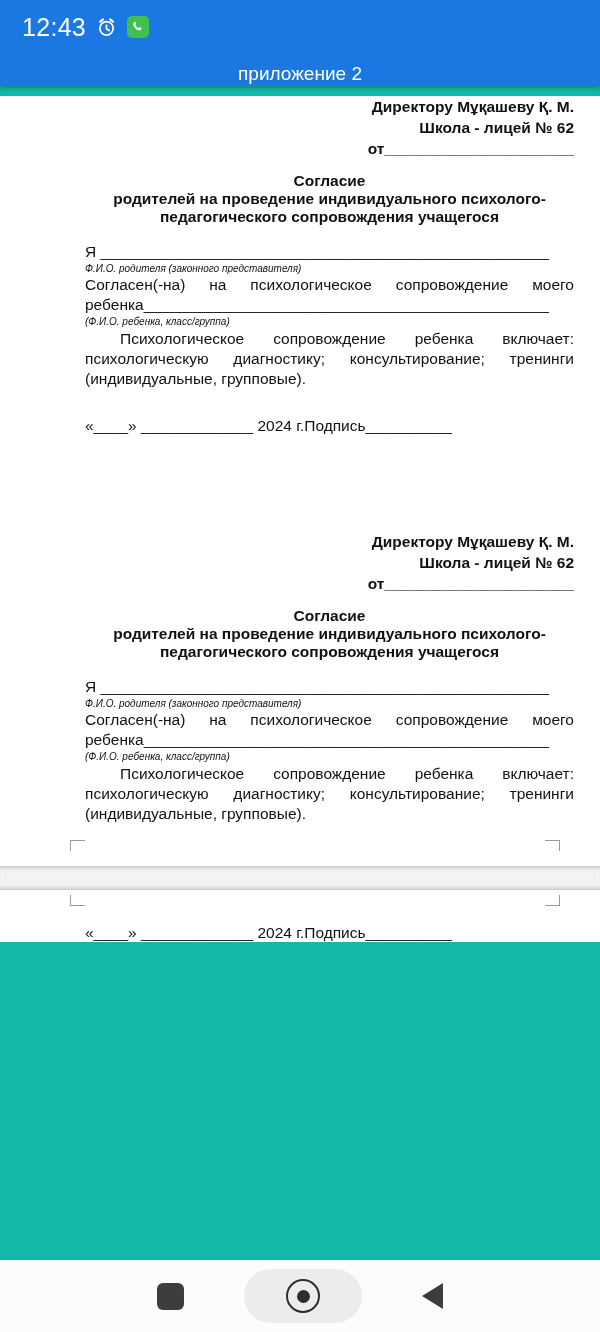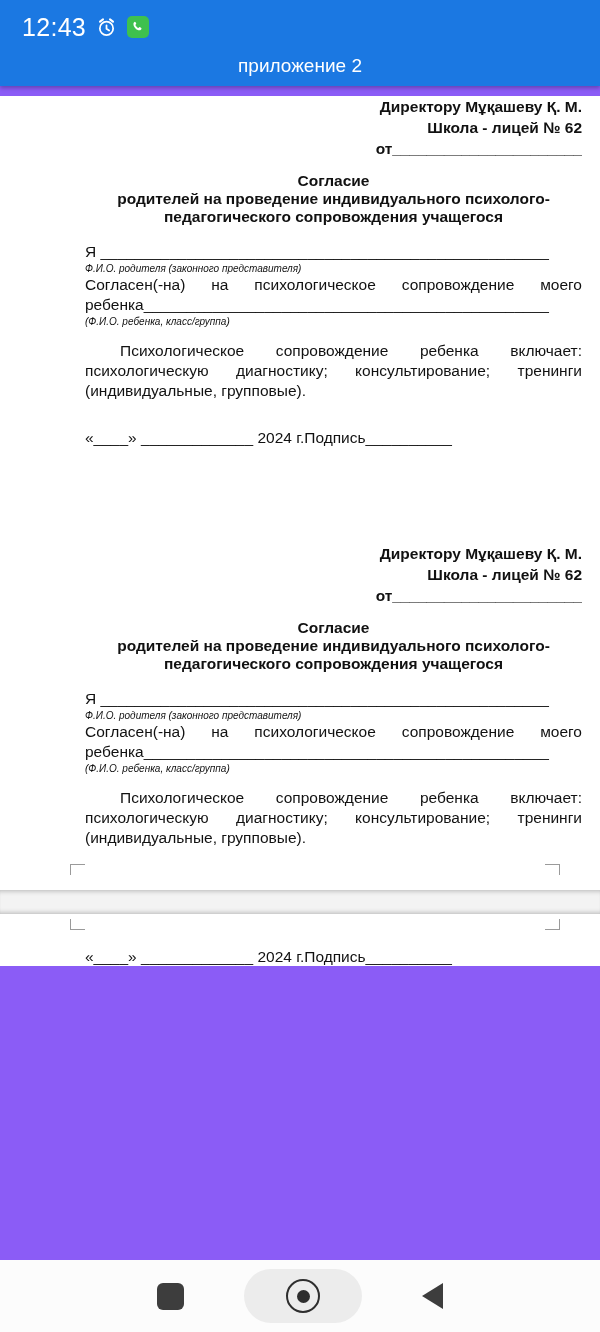--- a/index.html
+++ b/index.html
@@ -1,50 +1,50 @@
 <!DOCTYPE html>
 <html><head>
 <meta charset="utf-8">
 <style>
   * { margin:0; padding:0; box-sizing:border-box; }
   body { font-family:"Liberation Sans", sans-serif; background:#fff; }
-  .screen { position:relative; width:600px; height:1332px; background:#8b5cf6; overflow:hidden; margin:0 auto; }
+  .screen { position:relative; width:600px; height:1332px; background:#14b8a6; overflow:hidden; margin:0 auto; }
 
   
   .top-chrome { background:#1b78e2; color:#fff; box-shadow:0 2px 4px rgba(0,0,0,.28); }
   .statusbar { height:54px; display:flex; align-items:center; justify-content:space-between; padding:0 22px; }
   .sb-left, .sb-right { display:flex; align-items:center; gap:10px; }
   .sb-time { font-size:25px; letter-spacing:.3px; }
   .sb-icon svg { display:block; }
   .wa-badge { width:22px; height:22px; border-radius:5px; background:#3ec14e; display:flex; align-items:center; justify-content:center; }
   .signal { display:flex; align-items:flex-end; gap:2px; height:17px; }
   .signal i { display:block; width:4px; background:#fff; border-radius:1px; }
   .signal i:nth-child(1){height:6px;}
   .signal i:nth-child(2){height:9px;}
   .signal i:nth-child(3){height:13px;}
   .signal i:nth-child(4){height:17px; opacity:.45;}
   .battery { display:flex; align-items:center; }
   .bat-body { width:28px; height:15px; border-radius:4px; background:rgba(255,255,255,.35); overflow:hidden; }
   .bat-fill { height:100%; background:#fff; border-radius:3px 0 0 3px; }
   .bat-tip { width:3px; height:8px; background:rgba(255,255,255,.8); border-radius:0 2px 2px 0; margin-left:1px; }
   .sb-batt-text { font-size:21px; }
   .sb-batt-text .pct { font-size:13px; }
-  .app-header { height:32px; display:flex; align-items:flex-start; justify-content:center; }
+  .app-header { height:32px; display:flex; align-items:flex-end; justify-content:center; }
   .app-title { font-size:19px; line-height:24px; }
 
   
   .doc { background:#fff; color:#111; }
-  .form-copy { padding:0 18px 0 85px; margin-top:10px; }
+  .form-copy { padding:0 26px 0 85px; margin-top:10px; }
   .form-copy.second { margin-top:95px; }
   .recipient { text-align:right; font-weight:bold; font-size:15.5px; line-height:21px; }
   .form-title { margin-top:13px; text-align:center; font-weight:bold; font-size:15.5px; line-height:18px; }
   .body-text { margin-top:16px; font-size:15.5px; line-height:20px; }
   .caption { font-size:10px; line-height:13px; text-align:left;font-style:italic; }
   .justify-line { text-align:justify; text-align-last:justify; }
-  .paragraph { margin-top:13px; text-align:justify; text-indent:35px; }
+  .paragraph { margin-top:1px; text-align:justify; text-indent:35px; }
   .date-row { margin-top:27px; display:flex; justify-content:flex-start; padding-right:10px; font-size:15.5px; }
   .date-row.standalone { padding:0 53px 0 85px; margin-top:18px; }
 
   
   .marks { position:relative; height:12px; }
   .marks.pre { margin-top:16px; }
   .marks.post { margin-top:4px; }
   .mark { position:absolute; width:15px; height:11px; }
   .pre .mark { top:0; border-top:1px solid #9a9a9a; }
   .post .mark { bottom:0; border-bottom:1px solid #9a9a9a; }

